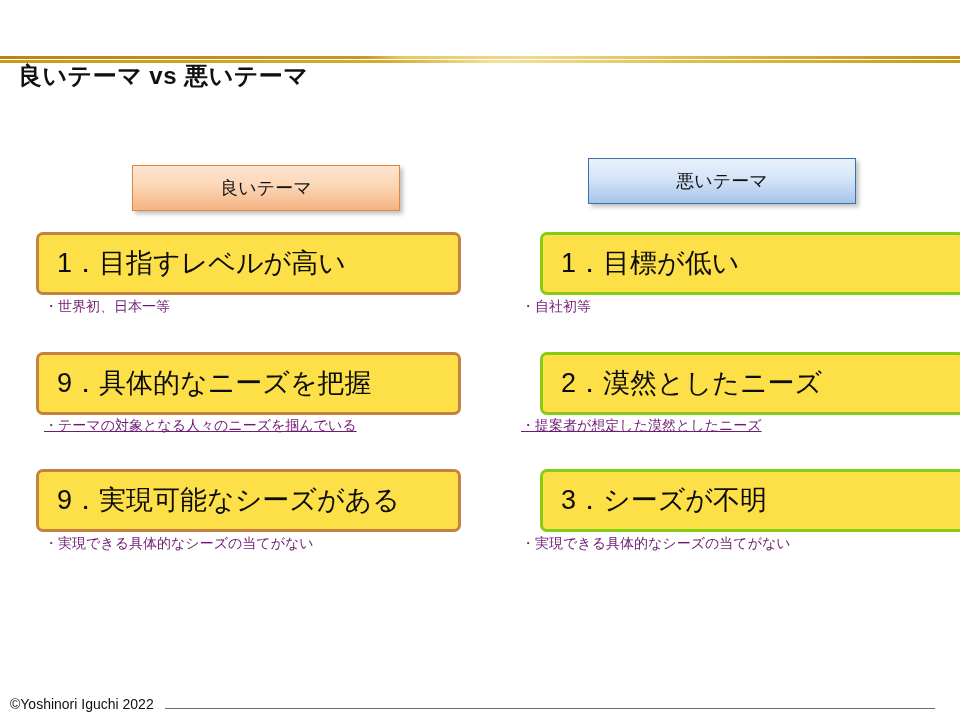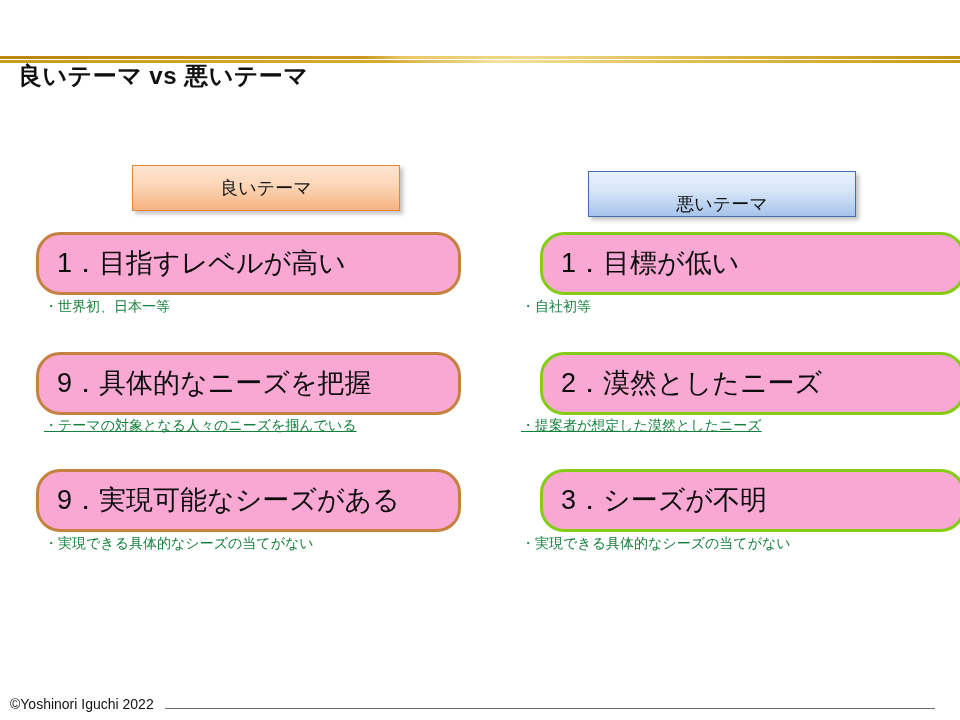--- a/index.html
+++ b/index.html
@@ -82,53 +82,52 @@
     box-shadow: 3px 3px 4px rgba(120,120,120,0.45);
   }
   .col-header.good {
     left: 132px;
     top: 165px;
     border: 1px solid #e0873c;
     background: linear-gradient(to bottom, #fde5d1 0%, #fbd6b6 45%, #f6b383 100%);
   }
   .col-header.bad {
     left: 588px;
-    top: 171px;
+    top: 158px;
     border: 1px solid #3f6fa8;
     background: linear-gradient(to bottom, #e9f1fc 0%, #d5e4f7 45%, #a6c4ea 100%);
-    align-items: flex-end;
   }
 
   
   .card {
     position: absolute;
     box-sizing: border-box;
     width: 425px;
     height: 63px;
-    border-radius: 24px;
-    background: #f9a8d4;
+    border-radius: 7px;
+    background: #fde047;
     display: flex;
     align-items: center;
   }
   .card.good { border: 3px solid #c5813f; left: 36px; }
   .card.bad  { border: 3px solid #84cc16; left: 540px; }
 
   .card-label {
     padding-left: 18px;
     font-size: 27px;
     color: #0c0c0c;
     white-space: nowrap;
     line-height: 1;
   }
 
   
   .note {
     position: absolute;
     font-size: 14px;
-    color: #15803d;
+    color: #701a75;
     white-space: nowrap;
     line-height: 1;
   }
   .note.good { left: 44px; }
   .note.bad  { left: 521px; }
 
   
   .row1 .card { top: 232px; }
   .row1 .note { top: 299px; }
   .row2 .card { top: 352px; }

